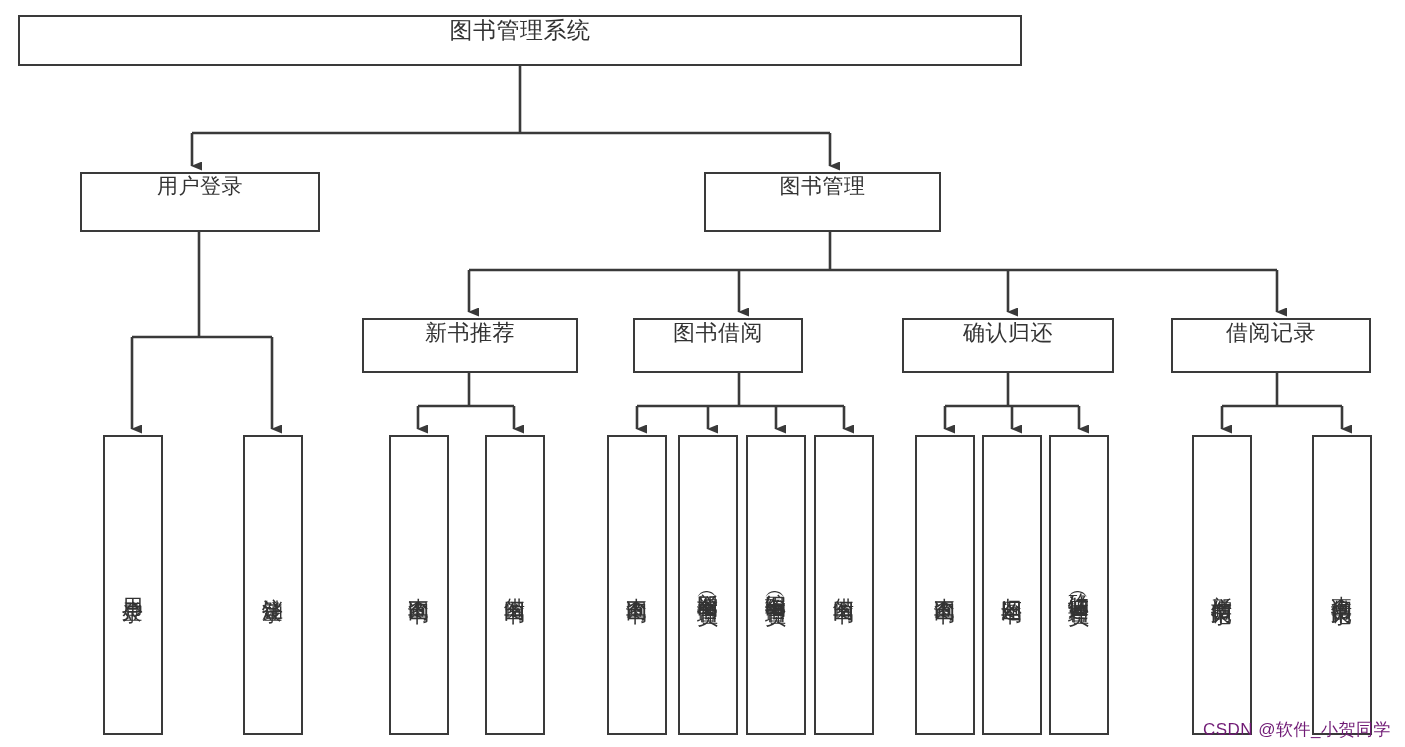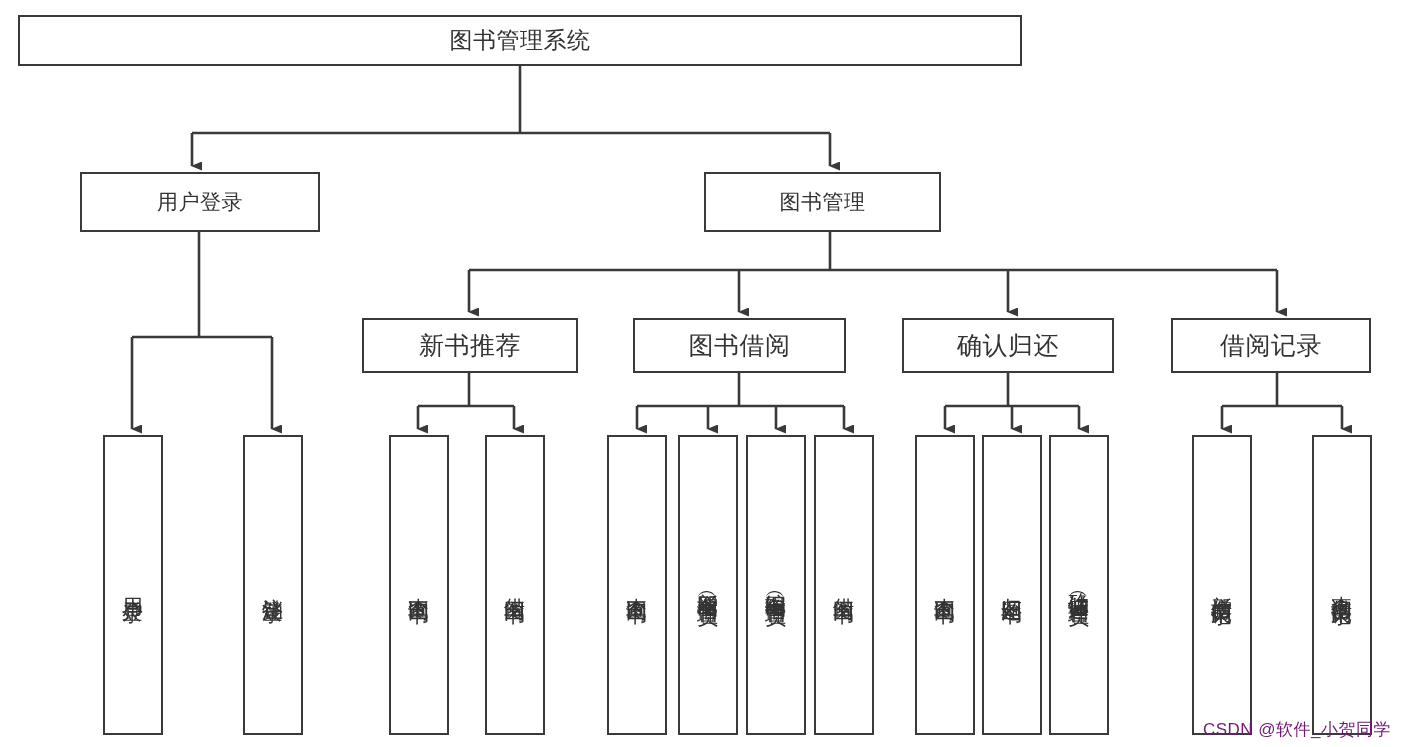--- a/index.html
+++ b/index.html
@@ -24,21 +24,21 @@
     width: 1405px;
     height: 747px;
     pointer-events: none;
   }
   .node {
     position: absolute;
     box-sizing: border-box;
     background: #ffffff;
     border: 2px solid #3a3a3a;
     display: flex;
-    align-items: center;
+    align-items: flex-start;
     justify-content: center;
     color: #333333;
   }
   .node .lbl {
     display: block;
     text-align: center;
     line-height: 1.18;
     letter-spacing: 0.5px;
   }
   .node.horiz .lbl {
@@ -49,21 +49,21 @@
     justify-content: center;
   }
   .node.vert .lbl {
     writing-mode: vertical-rl;
     text-orientation: upright;
     line-height: 1.0;
     letter-spacing: 2px;
   }
   #root-node { font-size: 23px; }
   .lvl2 { font-size: 21px; }
-  .lvl3 { font-size: 25px; }
+  .lvl3 { font-size: 22px; }
   .leaf { font-size: 21px; }
   #watermark {
     position: absolute;
     right: 14px;
     bottom: 6px;
     font-size: 17px;
     color: #701a75;
     letter-spacing: 0.5px;
     white-space: nowrap;
   }
@@ -130,21 +130,21 @@
   <div class="node horiz lvl2" style="left:80px; top:172px; width:240px; height:60px;">
     <span class="lbl">用户登录</span>
   </div>
   <div class="node horiz lvl2" style="left:704px; top:172px; width:237px; height:60px;">
     <span class="lbl">图书管理</span>
   </div>
 
   <div class="node horiz lvl3" style="left:362px; top:318px; width:216px; height:55px;">
     <span class="lbl">新书推荐</span>
   </div>
-  <div class="node horiz lvl3" style="left:633px; top:318px; width:213px; height:55px;">
+  <div class="node horiz lvl3" style="left:633px; top:318px; width:170px; height:55px;">
     <span class="lbl">图书借阅</span>
   </div>
   <div class="node horiz lvl3" style="left:902px; top:318px; width:212px; height:55px;">
     <span class="lbl">确认归还</span>
   </div>
   <div class="node horiz lvl3" style="left:1171px; top:318px; width:200px; height:55px;">
     <span class="lbl">借阅记录</span>
   </div>
 
   <div class="node vert leaf" style="left:103px; top:435px; width:60px; height:300px;">

